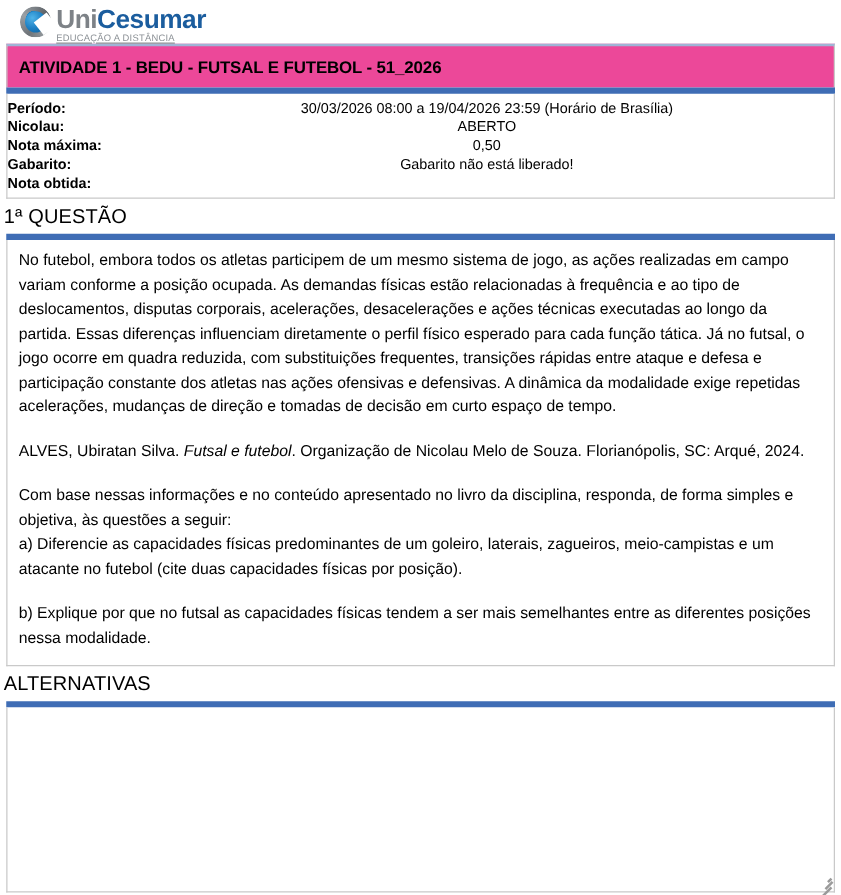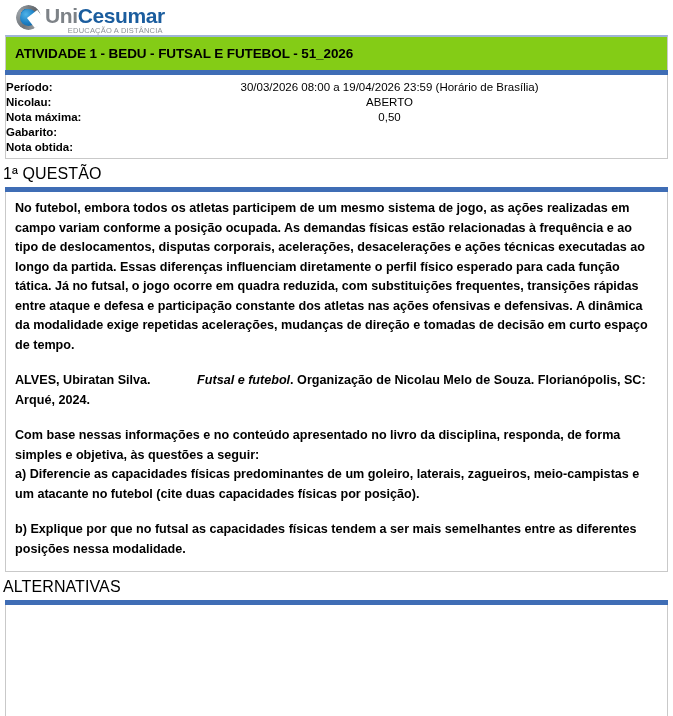--- a/index.html
+++ b/index.html
@@ -58,37 +58,37 @@
     font-weight: bold;
     letter-spacing: -0.4px;
     white-space: nowrap;
   }
   .logo-word .uni { color: #7d8287; }
   .logo-word .cesumar { color: #1b5d9e; }
   .logo-sub {
     font-size: 7.5px;
     color: #8c9196;
     letter-spacing: 0.2px;
-    text-align: right;
     margin-top: 1px;
     padding-right: 2px;
+    text-decoration: underline;
   }
   .blue-bar {
     height: 5px;
     background: #3f6db5;
   }
 
   
   #title-panel {
     border-top: 2px solid #9fb4d6;
     border-left: 1px solid #c9c9c9;
     border-right: 1px solid #c9c9c9;
     border-bottom: none;
     margin: 0 5px;
-    background: #84cc16;
+    background: #ec4899;
   }
   .title-text {
     font-size: 13.5px;
     font-weight: bold;
     padding: 9px 0 9px 9px;
     letter-spacing: -0.1px;
     white-space: nowrap;
   }
 
   
@@ -121,30 +121,29 @@
     font-size: 16px;
     padding: 6px 0 4px 3px;
     letter-spacing: 0.1px;
   }
 
   
   #question-panel {
     margin: 0 5px;
     border: 1px solid #c9c9c9;
     border-top: none;
-    font-weight: bold;
   }
   .question-body {
     padding: 7px 10px 12px 9px;
     font-size: 12.6px;
     line-height: 19.5px;
   }
   .question-body p { margin: 0; }
   .question-body p.gap { margin-top: 16px; }
-  .question-body i { font-style: italic; margin-left: 43px; }
+  .question-body i { font-style: italic; }
 
   
   #answer-panel {
     margin: 0 5px;
     border: 1px solid #c9c9c9;
     border-top: none;
     position: relative;
     height: 148px;
     background: #ffffff;
   }
@@ -213,20 +212,21 @@
     <div class="meta-value">ABERTO</div>
   </div>
 
   <div class="meta-row">
     <div class="meta-label">Nota máxima:</div>
     <div class="meta-value">0,50</div>
   </div>
 
   <div class="meta-row">
     <div class="meta-label">Gabarito:</div>
+    <div class="meta-value">Gabarito não está liberado!</div>
   </div>
 
   <div class="meta-row">
     <div class="meta-label">Nota obtida:</div>
     <div class="meta-value"></div>
   </div>
 
 </div>
 
 <div class="section-heading">1ª QUESTÃO</div>

